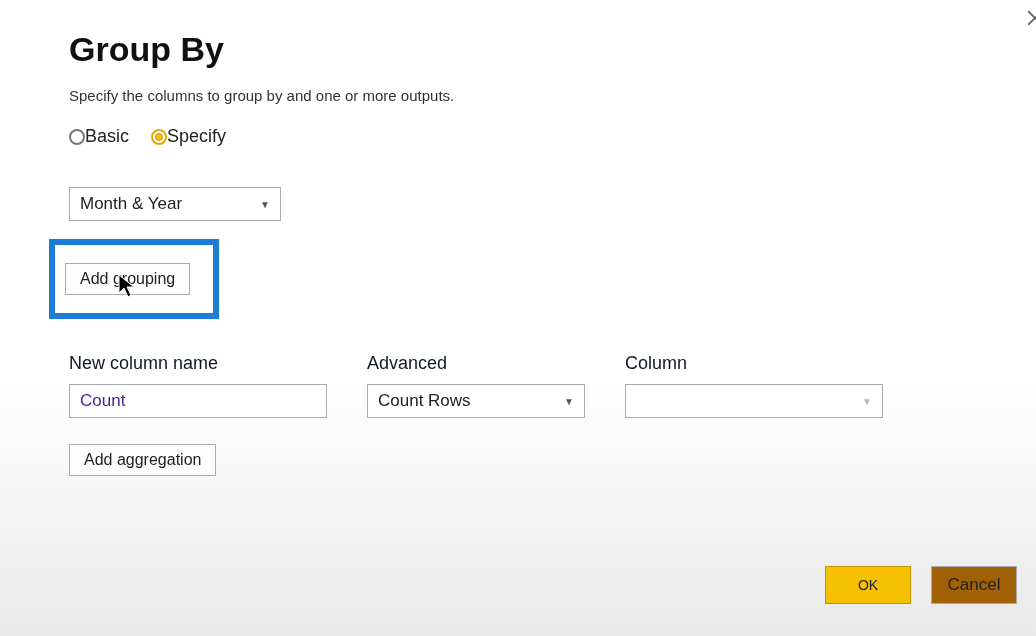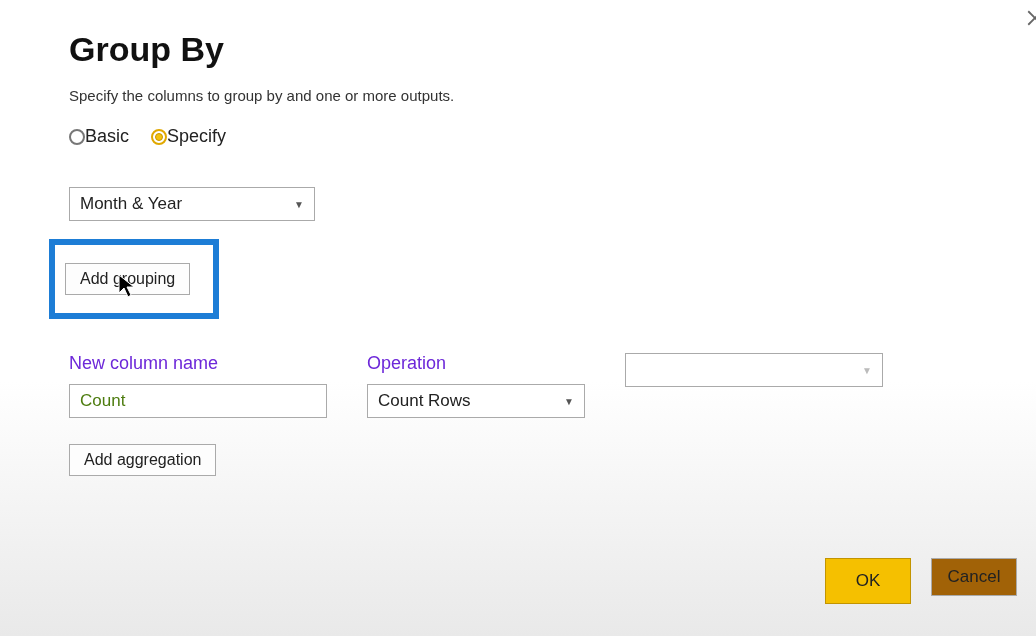--- a/index.html
+++ b/index.html
@@ -85,21 +85,21 @@
   }
   .dropdown.disabled {
     background: #fff;
     color: #888;
   }
   .dropdown .chev {
     color: #555;
     font-size: 10px;
   }
   .group-select {
-    width: 246px;
+    width: 212px;
     margin-bottom: 18px;
   }
   .highlight-box {
     border: 6px solid #1d7dd6;
     width: 170px;
     padding: 18px 10px;
     margin-left: -20px;
     margin-bottom: 34px;
     display: inline-block;
   }
@@ -118,49 +118,49 @@
     display: flex;
     gap: 40px;
     margin-bottom: 26px;
   }
   .agg-col {
     display: flex;
     flex-direction: column;
   }
   .agg-label {
     font-size: 18px;
-    color: #6d28d9;
+    color: #0f172a;
     margin-bottom: 10px;
   }
   .text-input {
     height: 34px;
     width: 258px;
     border: 1px solid #aaa;
     background: #fff;
     padding: 0 10px;
     font-size: 17px;
-    color: #4d7c0f;
+    color: #4c1d95;
   }
   .op-dd { width: 218px; }
   .col-dd { width: 258px; }
   .add-agg-wrap { margin-bottom: 40px; }
   .footer {
     position: absolute;
     right: 44px;
     bottom: 32px;
     display: flex;
     gap: 20px;
   }
   .btn-primary {
-    height: 46px;
+    height: 38px;
     width: 86px;
     border: 1px solid #c29400;
     background: #f5c000;
     color: #222;
-    font-size: 17px;
+    font-size: 14px;
     cursor: pointer;
   }
   .btn-cancel {
     height: 38px;
     width: 86px;
     border: 1px solid #aaa;
     background: #a16207;
     color: #222;
     font-size: 17px;
     cursor: pointer;
@@ -213,27 +213,28 @@
       <span>Add grouping</span>
     </button>
   </div>
 
   <div class="agg-row">
     <div class="agg-col">
       <span class="agg-label">New column name</span>
       <input type="text" class="text-input" value="Count" style="">
     </div>
     <div class="agg-col">
-      <span class="agg-label">Operation</span>
+      <span class="agg-label">Advanced</span>
       <div class="dropdown op-dd">
         <span>Count Rows</span>
         <span class="chev">▼</span>
       </div>
     </div>
     <div class="agg-col">
+      <span class="agg-label">Column</span>
       <div class="dropdown col-dd disabled">
         <span></span>
         <span class="chev" style="color:#bbb">▼</span>
       </div>
     </div>
   </div>
 
   <div class="add-agg-wrap">
     <button class="btn-secondary">
       <span>Add aggregation</span>

